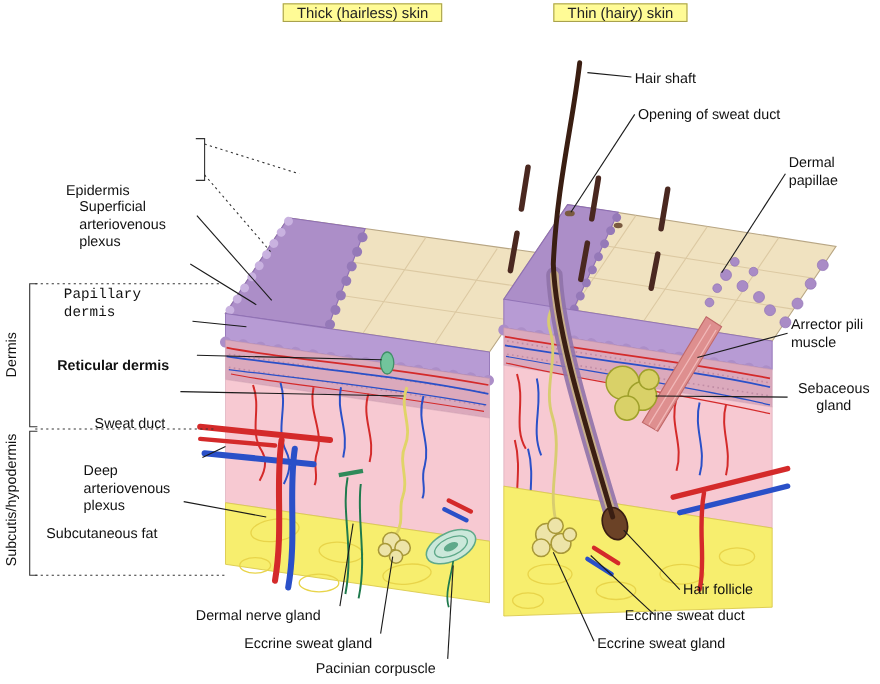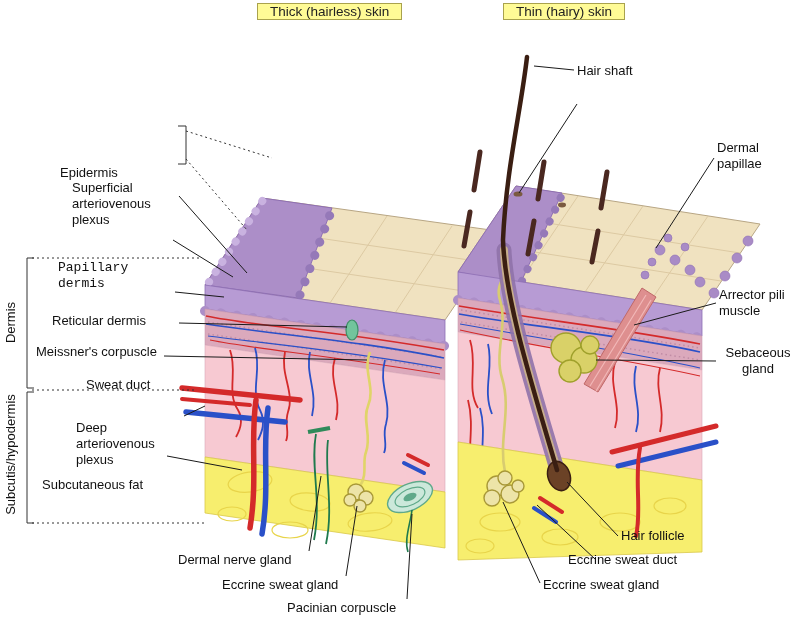--- a/index.html
+++ b/index.html
@@ -218,29 +218,29 @@
     <line x1="618" y1="536" x2="567" y2="482"></line>
     <line x1="595" y1="559" x2="537" y2="505"></line>
     <line x1="540" y1="583" x2="503" y2="502"></line>
   </g>
 </svg>
 
   <div class="titlebox" style="left:257px;top:3px;">Thick (hairless) skin</div>
   <div class="titlebox" style="left:503px;top:3px;">Thin (hairy) skin</div>
 
   <div class="lbl" style="left:577px;top:63px;width:120px;">Hair shaft</div>
+  <div class="lbl" style="left:580px;top:96px;width:170px;">Opening of sweat duct</div>
   <div class="lbl" style="left:717px;top:140px;width:70px;">Dermal papillae</div>
   <div class="lbl" style="left:719px;top:287px;width:84px;">Arrector pili muscle</div>
   <div class="lbl" style="left:719px;top:345px;width:78px;text-align:center;">Sebaceous gland</div>
 
   <div class="lbl r" style="left:60px;top:137px;width:108px;">Epidermis</div>
   <div class="lbl r" style="left:72px;top:152px;width:104px;">Superficial arteriovenous plexus</div>
   <div class="lbl r" style="left:58px;top:232px;width:112px;font-family:Liberation Mono, monospace;">Papillary dermis</div>
-  <div class="lbl r" style="left:52px;top:285px;width:120px;">Reticular dermis</div>
-  <div class="lbl r" style="left:36px;top:316px;width:140px;">Meissner's corpuscle</div>
+  <div class="lbl r" style="left:52px;top:296px;width:120px;font-weight:bold;">Reticular dermis</div>
   <div class="lbl r" style="left:86px;top:349px;width:75px;">Sweat duct</div>
   <div class="lbl r" style="left:76px;top:392px;width:105px;">Deep arteriovenous plexus</div>
   <div class="lbl r" style="left:42px;top:449px;width:122px;">Subcutaneous fat</div>
 
   <div class="vlbl" style="left:-20px;top:315px;width:60px;">Dermis</div>
   <div class="vlbl" style="left:-60px;top:447px;width:140px;">Subcutis/hypodermis</div>
 
   <div class="lbl" style="left:178px;top:552px;width:130px;">Dermal nerve gland</div>
   <div class="lbl" style="left:222px;top:577px;width:130px;">Eccrine sweat gland</div>
   <div class="lbl" style="left:287px;top:600px;width:130px;">Pacinian corpuscle</div>

